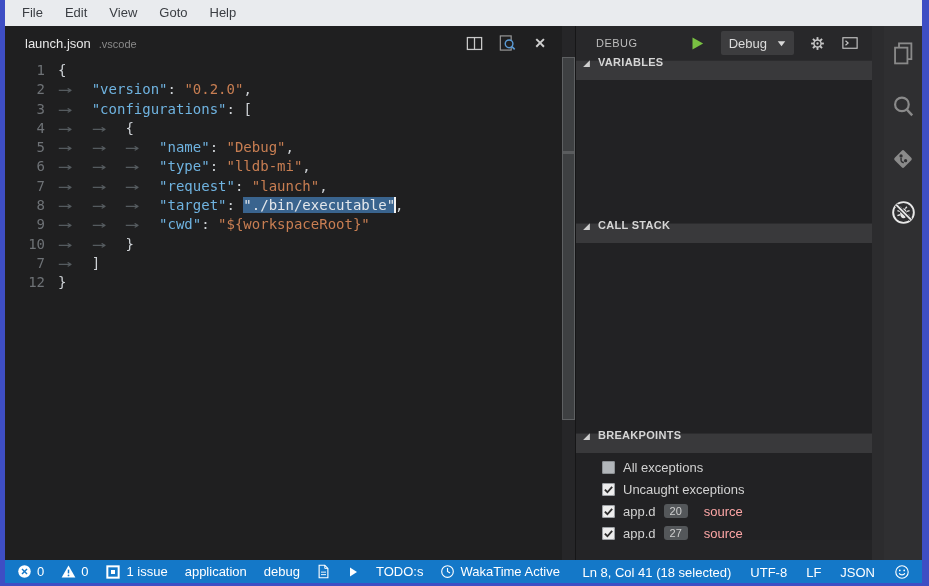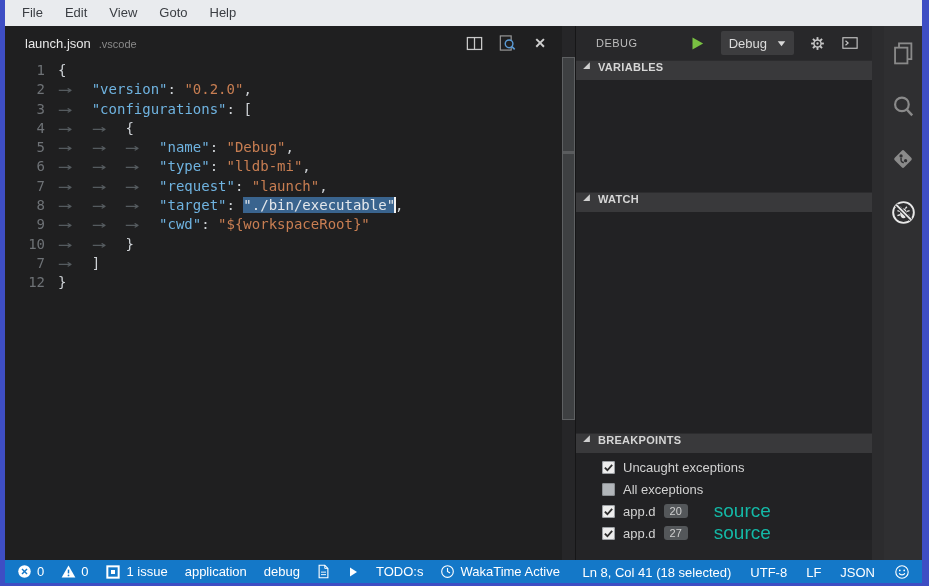--- a/index.html
+++ b/index.html
@@ -37,29 +37,29 @@
   
   .scrollbar{width:13px;flex:0 0 13px;background:#262628;position:relative;}
   .scrollbar .thumb{position:absolute;left:0;right:0;top:31px;height:363px;background:#3e4042;border:1px solid #5e6062;}
   .scrollbar .notch{position:absolute;left:1px;right:1px;top:125px;height:3px;background:#5a5c5e;}
   
   .panel{width:297px;flex:0 0 297px;background:var(--panel-bg);display:flex;flex-direction:column;border-left:1px solid #161617;}
   .panel-toolbar{height:34px;flex:0 0 34px;background:var(--toolbar-bg);display:flex;align-items:center;padding:0 12px 0 20px;gap:13px;}
   .panel-title{font-size:11px;color:#bdbdbd;letter-spacing:.5px;margin-right:auto;}
   .dropdown{background:#3d3d3f;color:#dcdcdc;font-size:13px;display:flex;align-items:center;gap:9px;padding:2px 8px;border-radius:2px;}
   .picon{display:flex;align-items:center;justify-content:center;width:20px;height:20px;}
-  .section-hdr{height:20px;flex:0 0 20px;background:var(--hdr-bg);display:flex;align-items:flex-start;gap:7px;padding:0 0 0 6px;
+  .section-hdr{height:20px;flex:0 0 20px;background:var(--hdr-bg);display:flex;align-items:flex-end;gap:7px;padding:0 0 12px 6px;
     color:#d6d6d6;font-size:11px;font-weight:bold;letter-spacing:.3px;border-top:1px solid #2c2c2e;}
   .section-body{background:#222224;overflow:hidden;}
   .bp-row{height:22px;display:flex;align-items:center;gap:8px;padding-left:26px;font-size:13px;color:#d2d2d2;}
   .cbx{width:13px;height:13px;border-radius:2px;flex:0 0 13px;display:flex;align-items:center;justify-content:center;}
   .cbx.off{background:#b2b6ba;box-shadow:inset 0 0 0 1px #8b8f93;}
   .cbx.on{background:#ededed;box-shadow:inset 0 0 0 1px #9b9fa3;}
   .badge{background:#54575a;color:#cfcfcf;font-size:11px;border-radius:3px;padding:1px 6px;}
-  .bp-detail{color:#14b8a6;font-size:19px;margin-left:18px;}
+  .bp-detail{color:#fca5a5;font-size:13px;margin-left:8px;}
   
   .panel-scroll{width:12px;flex:0 0 12px;background:#2c2c2e;}
   
   .activitybar{width:38px;flex:0 0 38px;background:var(--act-bg);display:flex;flex-direction:column;align-items:center;padding-top:13px;gap:25px;}
   .act-item{width:28px;height:28px;display:flex;align-items:center;justify-content:center;}
   
   .statusbar{height:23px;flex:0 0 23px;background:var(--status-bg);display:flex;align-items:center;
     padding:0 12px;color:#fff;font-size:13px;}
   .sb-left{display:flex;align-items:center;gap:17px;}
   .sb-right{margin-left:auto;display:flex;align-items:flex-end;gap:19px;}
@@ -177,50 +177,50 @@
       <div id="sections-slot" style="display:flex;flex-direction:column;flex:1 1 auto;">
           <div class="section-hdr">
             <span>
               <svg width="9" height="9" viewBox="0 0 12 12">
                 <polygon points="10.5,1.5 10.5,10.5 1.5,10.5" fill="#cfcfcf"></polygon>
               </svg>
             </span>
             <span>VARIABLES</span>
           </div>
           <div class="section-body" style="flex: 0 0 112px;"></div>
+          <div class="section-body" style="flex: 0 0 31px;"></div>
           <div class="section-hdr">
             <span>
               <svg width="9" height="9" viewBox="0 0 12 12">
                 <polygon points="10.5,1.5 10.5,10.5 1.5,10.5" fill="#cfcfcf"></polygon>
               </svg>
             </span>
-            <span>WATCH</span>
-          </div>
-          <div class="section-body" style="flex: 0 0 31px;"></div>
+            <span>CALL STACK</span>
+          </div>
           <div class="section-body" style="flex: 0 0 190px;"></div>
           <div class="section-hdr">
             <span>
               <svg width="9" height="9" viewBox="0 0 12 12">
                 <polygon points="10.5,1.5 10.5,10.5 1.5,10.5" fill="#cfcfcf"></polygon>
               </svg>
             </span>
             <span>BREAKPOINTS</span>
           </div>
           <div class="section-body" style="flex: 0 0 87px; padding-top: 3px;">
+            <div class="bp-row">
+              <span class="cbx off"></span>
+              <span>All exceptions</span>
+            </div>
             <div class="bp-row">
               <span class="cbx on">
                 <svg width="11" height="11" viewBox="0 0 12 12">
                   <path d="M2 6.2 L4.8 9 L10 3.2" fill="none" stroke="#2e2e2e" stroke-width="2"></path>
                 </svg>
               </span>
               <span>Uncaught exceptions</span>
-            </div>
-            <div class="bp-row">
-              <span class="cbx off"></span>
-              <span>All exceptions</span>
             </div>
             <div class="bp-row">
               <span class="cbx on">
                 <svg width="11" height="11" viewBox="0 0 12 12">
                   <path d="M2 6.2 L4.8 9 L10 3.2" fill="none" stroke="#2e2e2e" stroke-width="2"></path>
                 </svg>
               </span>
               <span>app.d</span>
               <span class="badge">20</span>
               <span class="bp-detail">source</span>

